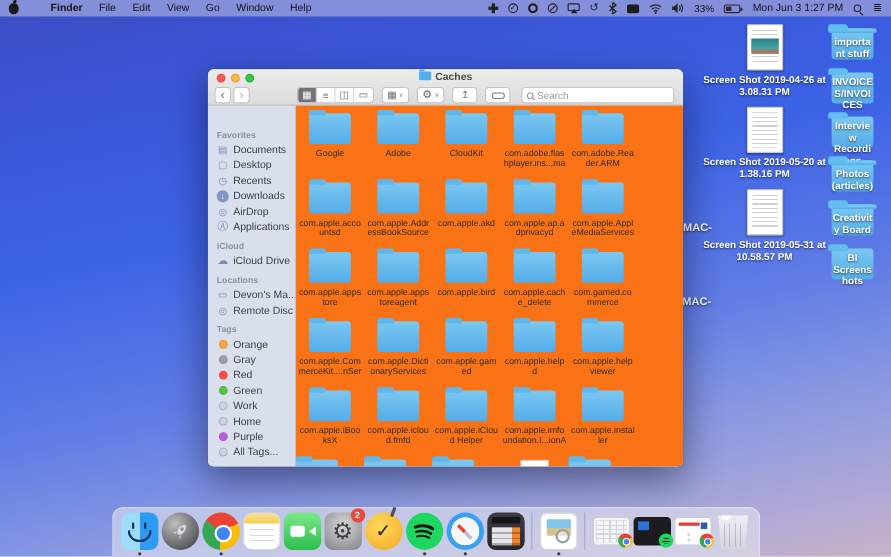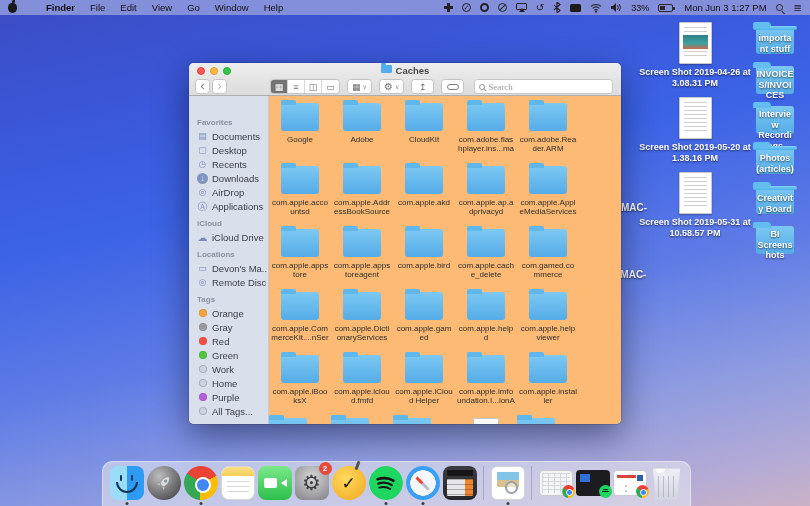--- a/index.html
+++ b/index.html
@@ -82,36 +82,36 @@
   .seg span:last-child{border-right:none;}
   .seg .sel{background:#737373;color:#fff;}
   .drop{margin-left:7px;gap:2px;padding:0 4px;}
   .chev{font-size:6px;color:#8a8a8a;}
   .gear{font-size:10px;}
   .one{margin-left:7px;width:23px;}
   .tagpill{width:12px;height:6px;border:1px solid #7e7e7e;border-radius:3px;}
   .search{margin-left:10px;flex:1;height:15px;border:1px solid #c6c6c6;border-radius:3.5px;background:#fff;display:flex;align-items:center;padding:0 4px;gap:3px;}
   .mag{width:6px;height:6px;border:1.2px solid #9a9a9a;border-radius:50%;position:relative;flex:none;}
   .mag::after{content:"";position:absolute;right:-2.5px;bottom:-2px;width:3.5px;height:1.2px;background:#9a9a9a;transform:rotate(45deg);}
-  .search input{border:none;outline:none;font-size:9px;width:100%;background:transparent;color:#333;font-family:Liberation Serif, serif;}
+  .search input{border:none;outline:none;font-size:9px;width:100%;background:transparent;color:#333;font-family:Liberation Sans, sans-serif;}
   .search input::placeholder{color:#9a9a9a;}
 
   .win-body{flex:1;display:flex;min-height:0;}
   .sidebar{width:80px;flex:none;background:#dae0eb;border-right:1px solid #c4c9d4;padding-top:16px;overflow:hidden;font-size:9.5px;}
   .sec-title{font-size:8px;font-weight:700;color:#8b90a0;margin:6px 0 2px 8px;}
   .side-item{display:flex;align-items:center;gap:4px;height:14px;padding-left:8px;color:#383c46;cursor:default;white-space:nowrap;}
   .side-ic{width:11px;height:11px;flex:none;display:inline-flex;align-items:center;justify-content:center;
     color:#7b8cba;font-size:9px;line-height:11px;}
   .glyph-downloads-icon{background:#8295c2;color:#e9edf7;border-radius:50%;font-size:8px;font-weight:700;}
   .glyph-applications-icon{font-size:10px;}
   .glyph-icloud-icon{font-size:10px;}
   .tag-dot{width:8px;height:8px;border-radius:50%;margin:0 1.5px;box-shadow:inset 0 0 0 .5px rgba(0,0,0,.15);}
   .tag-dot.ring{background:rgba(190,196,210,.45);box-shadow:inset 0 0 0 1px #aab0c0;}
 
-  .content{flex:1;background:#fdba74;overflow:hidden;position:relative;}
+  .content{flex:1;background:#f97316;overflow:hidden;position:relative;}
   .grid{display:grid;grid-template-columns:repeat(5,62px);grid-auto-rows:63px;padding-top:7px;}
   .rpt{display:contents;}
   .cell{display:flex;flex-direction:column;align-items:center;cursor:default;}
   .folder{width:38px;height:28px;background:linear-gradient(180deg,#7cc8f2,#55ace8);border-radius:2px 3px 3px 3px;position:relative;flex:none;}
   .folder::before{content:"";position:absolute;top:-3px;left:0;width:15px;height:5px;background:#60b7ec;border-radius:2px 2px 0 0;}
   .cell-label{font-size:8px;line-height:9px;color:#2c2c2c;text-align:center;margin-top:4px;word-break:break-all;padding:0 2px;max-height:19px;overflow:hidden;}
   .cell.file .folder{background:#fafafa;border:1px solid #c9c9c9;width:26px;border-radius:1px;}
   .cell.file .folder::before{display:none;}
 
   

